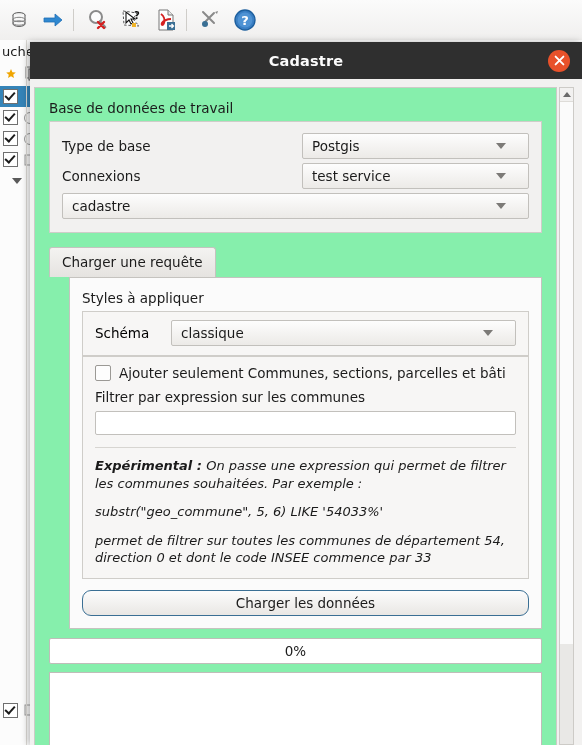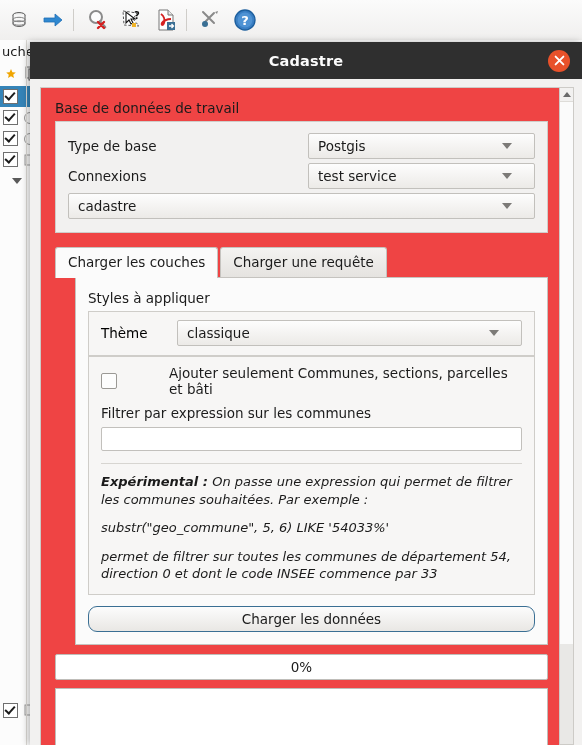--- a/index.html
+++ b/index.html
@@ -113,23 +113,23 @@
   .dlg-close svg { display:block; }
 
   .dlg-body {
     position: relative;
     height: 666px;
     padding: 0;
   }
 
   
   .scroll-area {
-    position: absolute; left: 10px; top: 8px;
+    position: absolute; left: 4px; top: 8px;
     width: 521px; bottom: 0px;
-    background: #ef4444;
+    background: #86efac;
     border: 1px solid #cdcbc7;
     border-bottom: none;
     overflow: hidden;
   }
   .scrollbar {
     position: absolute; right: 8px; top: 8px;
     width: 13px; bottom: 0;
     background: #fbfbfb;
     border: 1px solid #cdcbc7;
   }
@@ -215,21 +215,21 @@
 
   .sub-label { font-size: 13.5px; color: #1b1b1b; margin-bottom: 5px; }
   .inner-group {
     border: 1px solid #cfcdc9;
     background: #f7f6f5;
     padding: 8px 12px 9px 12px;
   }
   .theme-row { display:flex; align-items:center; }
   .theme-label { font-size: 13.5px; width: 76px; flex:none; }
 
-  .chk-row { display: flex; align-items: center; margin-bottom: 8px; gap: 44px; }
+  .chk-row { display: flex; align-items: flex-start; margin-bottom: 8px; }
   .chk-box {
     width: 14px; height: 14px;
     border: 1px solid #9b9995;
     background: #fdfdfd;
     border-radius: 2px; flex:none;
   }
   .chk-label { font-size: 13.5px; color: #1b1b1b; margin-left: 8px; }
 
   .field-label { font-size: 13.5px; color:#1b1b1b; margin-bottom: 6px; }
   .textinput {
@@ -448,30 +448,29 @@
               <span class="combo">
                 <span class="cval">cadastre</span>
                 <span class="caret"></span>
               </span>
             </div>
 
           </div>
 
           <div class="tabs-wrap">
             <div class="tabstrip">
-              <div class="tab active">Charger les couches</div>
               <div class="tab">Charger une requête</div>
             </div>
 
             <div class="tabpanel">
 
               <div class="sub-label">Styles à appliquer</div>
               <div class="inner-group">
                 <div class="theme-row">
-                  <span class="theme-label">Thème</span>
+                  <span class="theme-label">Schéma</span>
                   <span class="combo">
                     <span class="cval">classique</span>
                     <span class="caret"></span>
                   </span>
                 </div>
               </div>
 
               <div class="inner-group">
 
                 <div class="chk-row">

